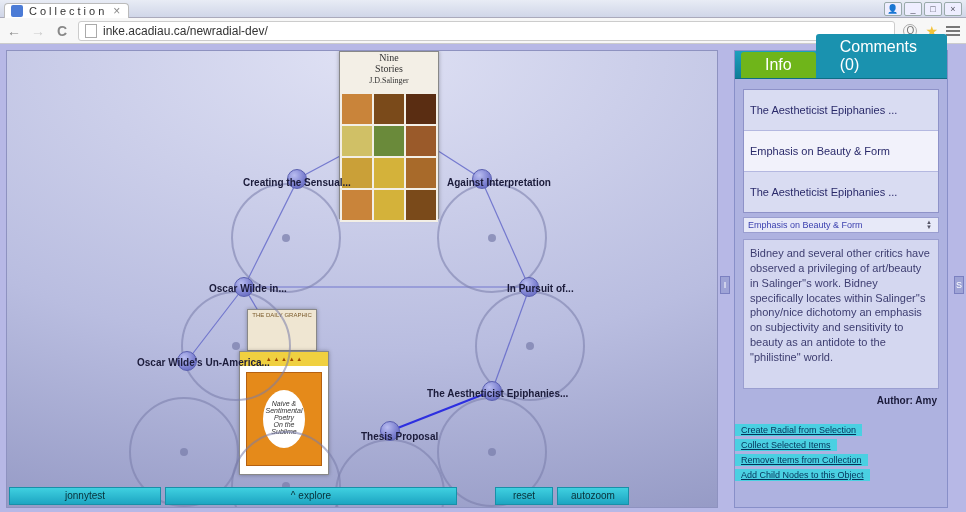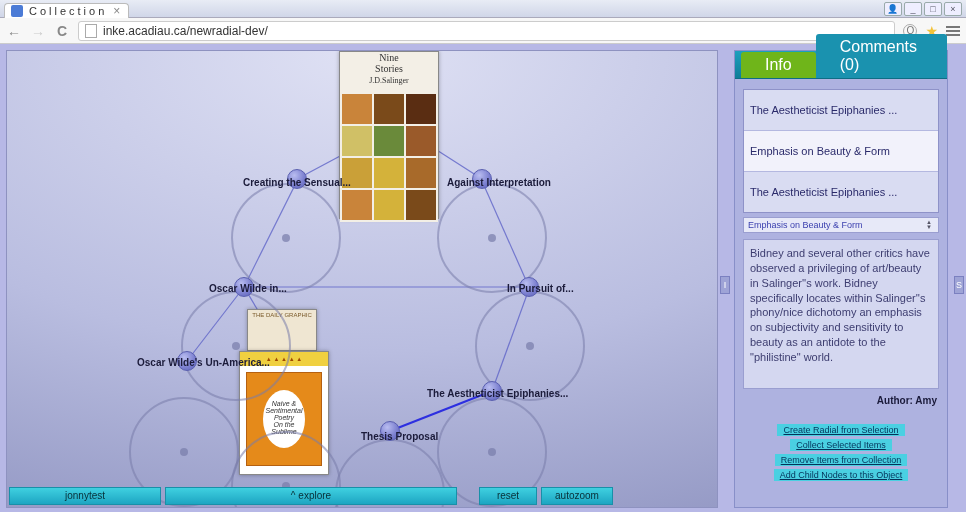--- a/index.html
+++ b/index.html
@@ -66,21 +66,21 @@
 .crumb.sel { background: #f2f2fb; }
 .crumb:last-child { border-bottom: none; }
 
 .title-field { margin: 4px 8px; height: 16px; border: 1px solid #9a9ed0; background: #e7e9f8; font-size: 9px; color: #3a3fae; padding: 0 4px; display: flex; align-items: center; justify-content: space-between; }
 .title-field .spin { width: 10px; display:flex; flex-direction:column; }
 .title-field .spin span { font-size: 6px; line-height: 5px; color:#556; text-align:center; }
 
 .desc { margin: 6px 8px; border: 1px solid #9a9ed0; background: #d4d7f0; color: #3d3d70; font-size: 11px; line-height: 1.35; padding: 6px; height: 150px; overflow: hidden; }
 .author { text-align: right; font-weight: bold; font-size: 10px; color: #1a1a3a; margin: 6px 10px 18px 0; }
 
-.actions { display: flex; flex-direction: column; align-items: center; gap: 3px; margin-top: 0; }
+.actions { display: flex; flex-direction: column; align-items: flex-start; gap: 3px; margin-top: 0; }
 .alink { background: #4ad0e2; color: #04335a; font-size: 9px; padding: 1px 6px; text-decoration: underline; border: none; }
 </style>
 </head>
 <body>
 
 <div class="titlebar">
   <div class="tab-strip">
     <div class="tab">
       <span class="fav"></span>
       <span class="tab-title">Collection</span>
@@ -203,21 +203,21 @@
     <div class="node" style="left:373px; top:370px;"></div>
     <div class="node-label" style="left:354px; top:380px;">Thesis Proposal</div>
 
     <div class="bottom-bar">
       <div class="grp">
         <button class="bbtn w-wide">jonnytest</button>
       </div>
       <div class="grp">
         <button class="bbtn w-mid">^ explore</button>
       </div>
-      <div class="grp" style="margin-left:18px;">
+      <div class="grp" style="margin-left:34px;">
         <button class="bbtn w-narrow">reset</button>
         <button class="bbtn w-narrow" style="width:72px">autozoom</button>
       </div>
     </div>
   </div>
 
   <div class="side-pill l">I</div>
   <div class="side-pill r">S</div>
 
   <div class="panel">

